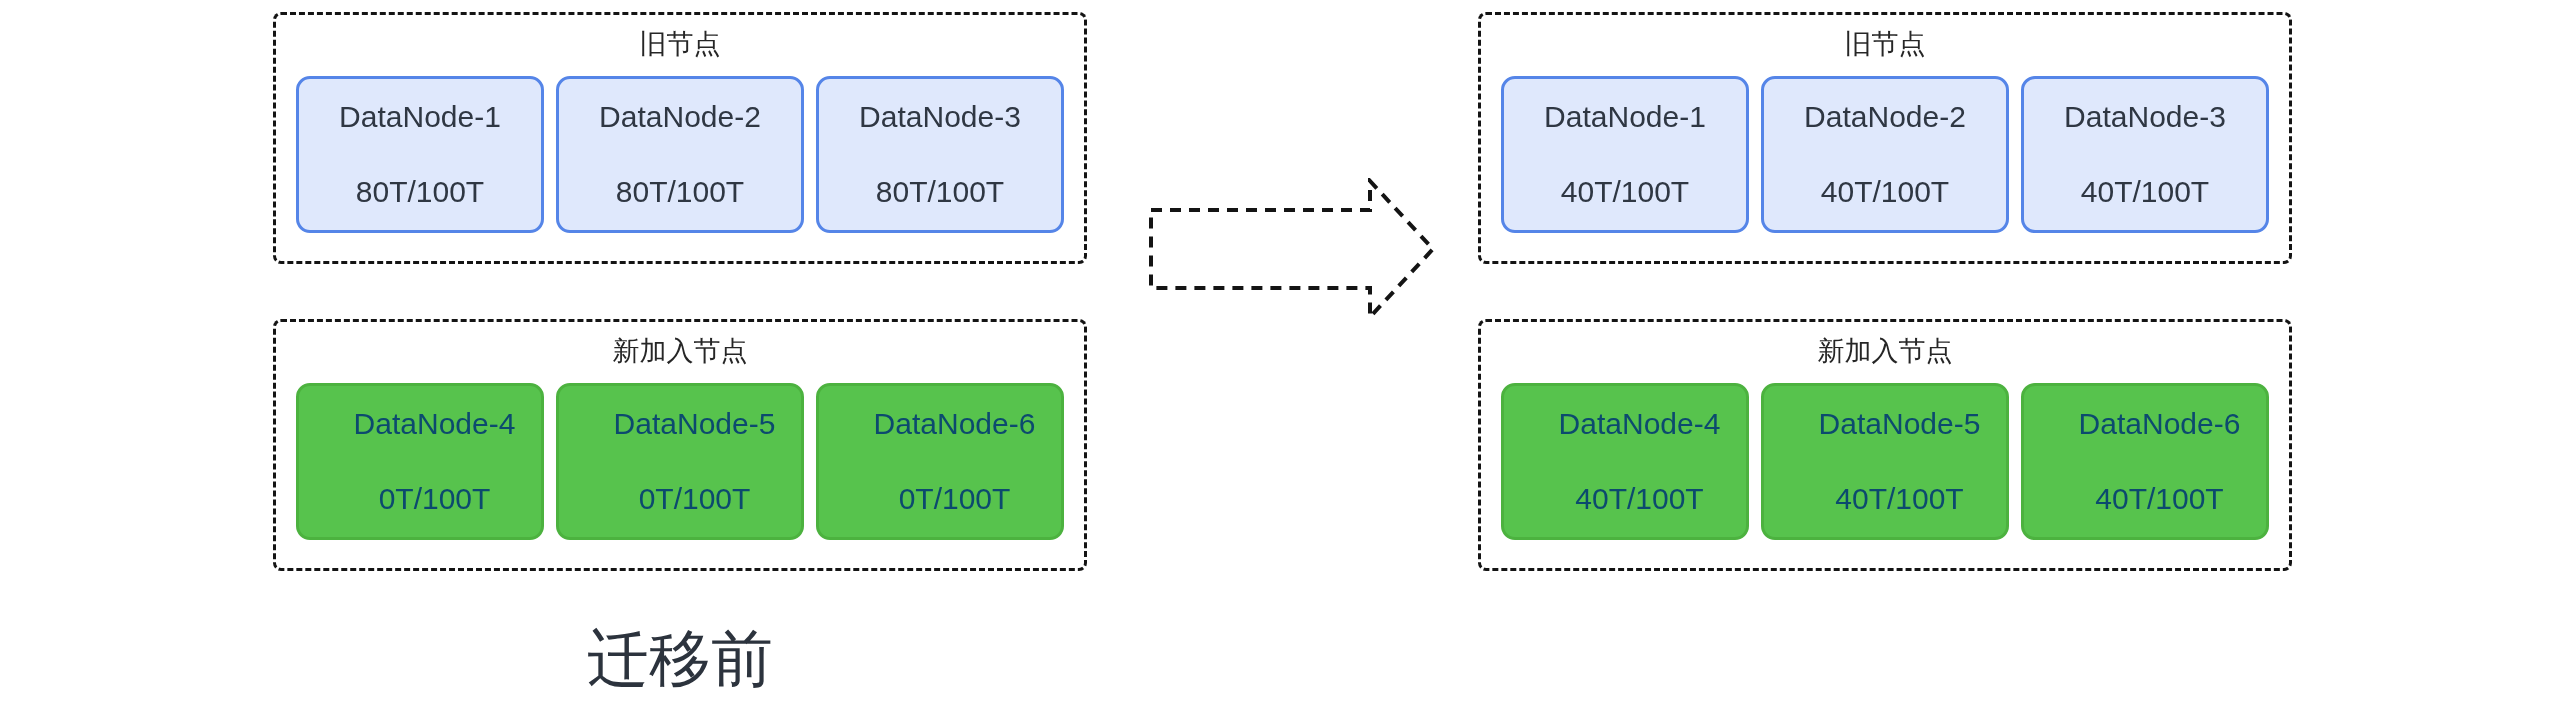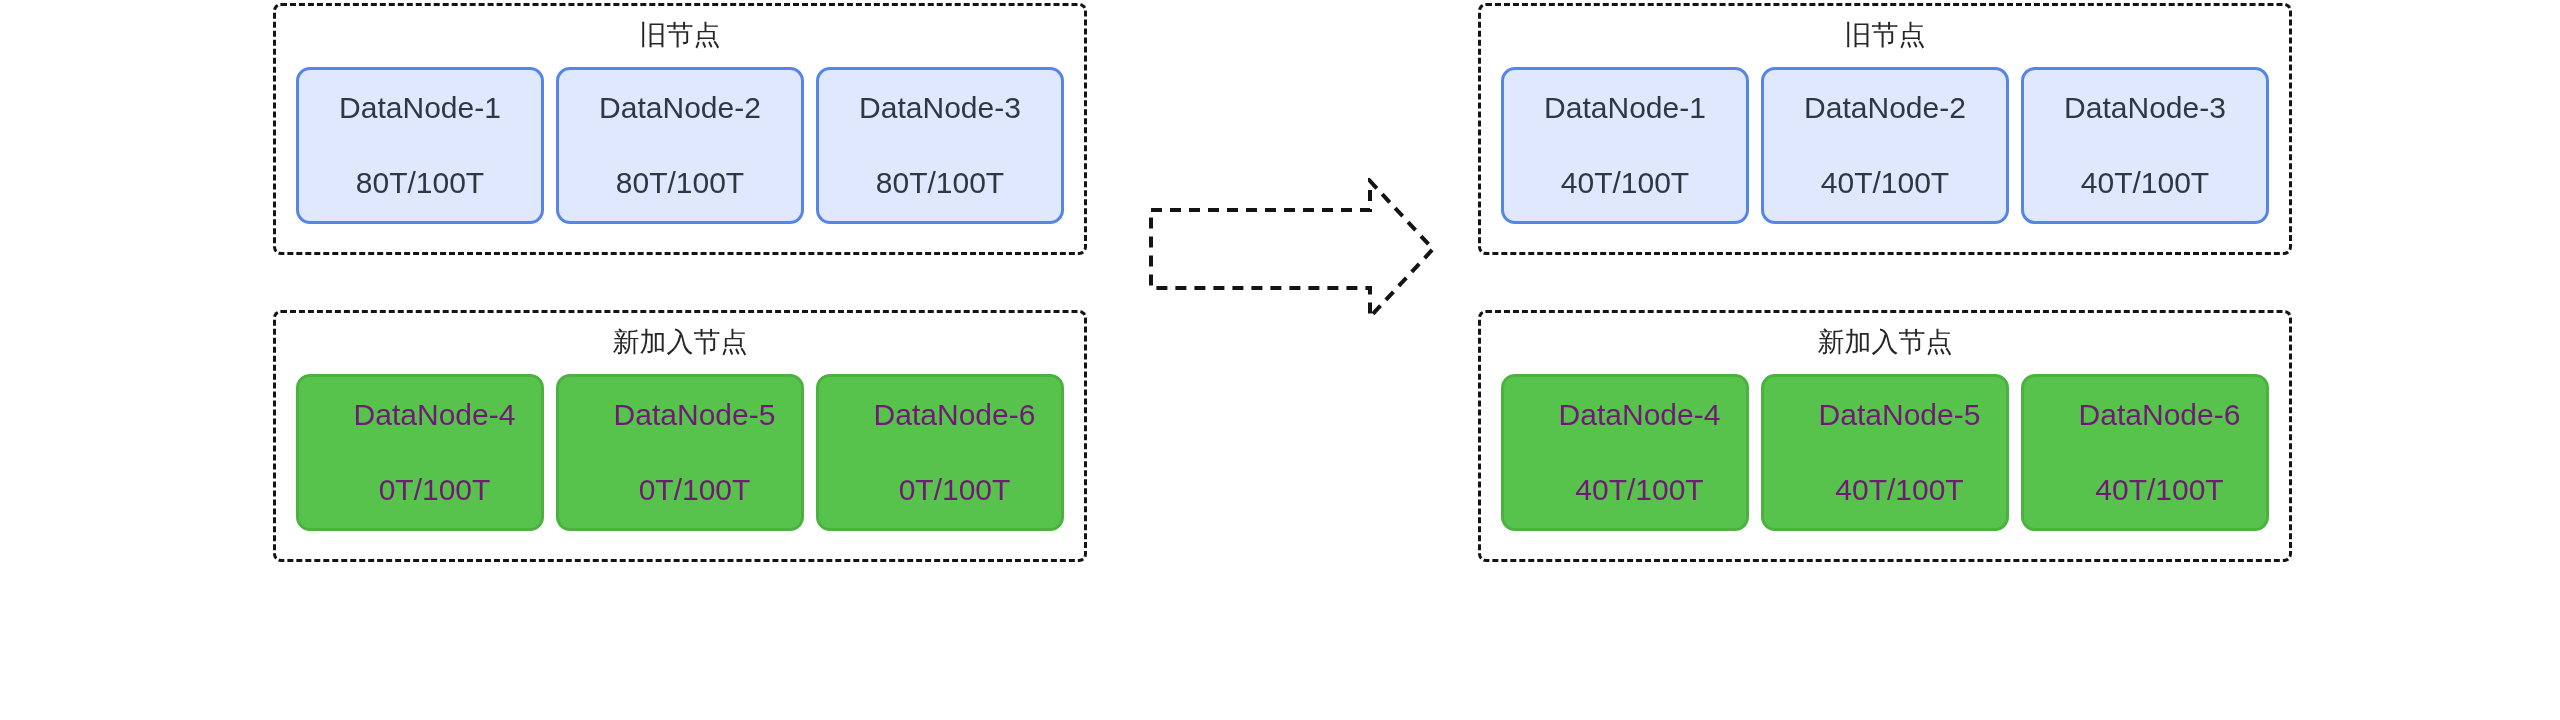--- a/index.html
+++ b/index.html
@@ -6,21 +6,21 @@
   body {
     width: 2560px;
     height: 720px;
     background: #ffffff;
     position: relative;
     overflow: hidden;
     font-family: "Liberation Sans", "DejaVu Sans", sans-serif;
   }
   .panel {
     position: absolute;
-    top: 3px;
+    top: 12px;
     width: 814px;
     display: flex;
     flex-direction: column;
   }
   .panel.before { left: 273px; }
   .panel.after  { left: 1478px; }
 
   .group {
     box-sizing: border-box;
     height: 252px;
@@ -57,21 +57,21 @@
     text-align: center;
   }
   .node.old {
     background: #dfe8fc;
     border: 3px solid #5585e8;
     color: #2f3743;
   }
   .node.new {
     background: #57c34d;
     border: 3px solid #4cb23f;
-    color: #701a75;
+    color: #0c4a6e;
     padding-left: 37px;
   }
   .node .node-name, .node .node-usage { display: block; }
 
   .caption {
     margin-top: 50px;
     text-align: center;
     font-size: 62px;
     line-height: 76px;
     font-weight: 500;
@@ -117,20 +117,21 @@
       <div class="node new">
         <span class="node-name">DataNode-5</span>
         <span class="node-usage">0T/100T</span>
       </div>
       <div class="node new">
         <span class="node-name">DataNode-6</span>
         <span class="node-usage">0T/100T</span>
       </div>
     </div>
   </div>
+  <div class="caption">迁移前</div>
 </div>
 
 <div class="migration-arrow">
   <svg width="288" height="142" viewBox="0 0 288 142" xmlns="http://www.w3.org/2000/svg">
     <path d="M3 32 H222 V3 L285 71 L222 139 V110 H3 Z" fill="none" stroke="#141414" stroke-width="4" stroke-dasharray="11 8"></path>
   </svg>
 </div>
 
 <div class="panel after">
   <div class="group">

